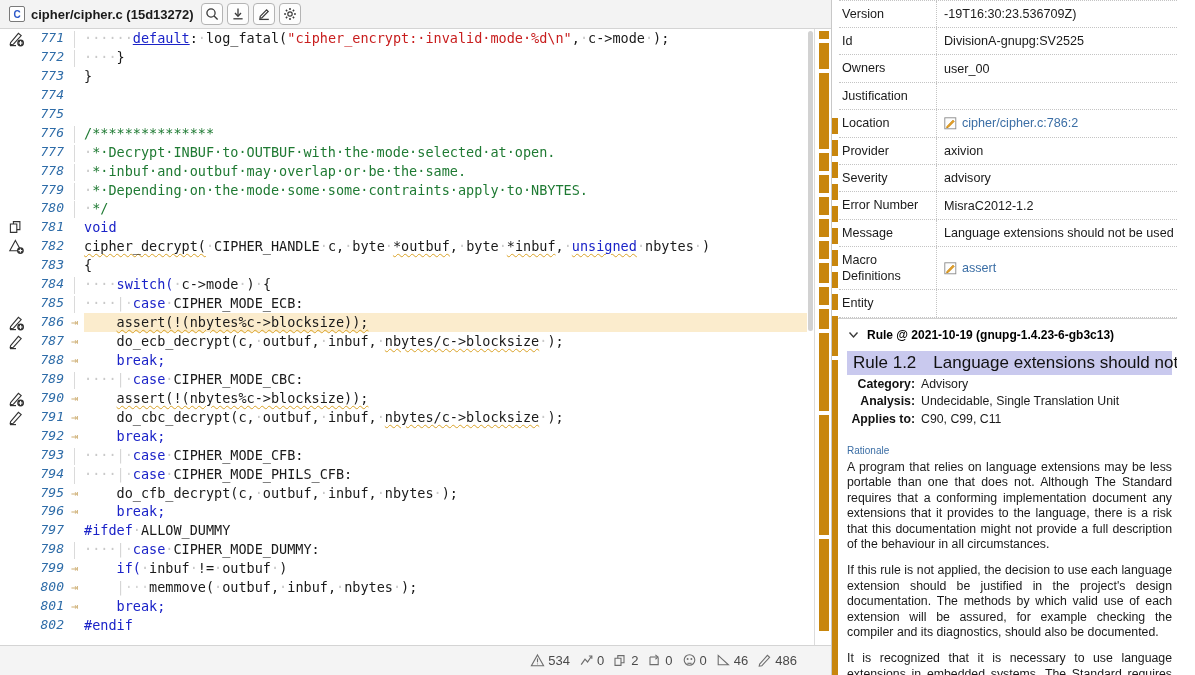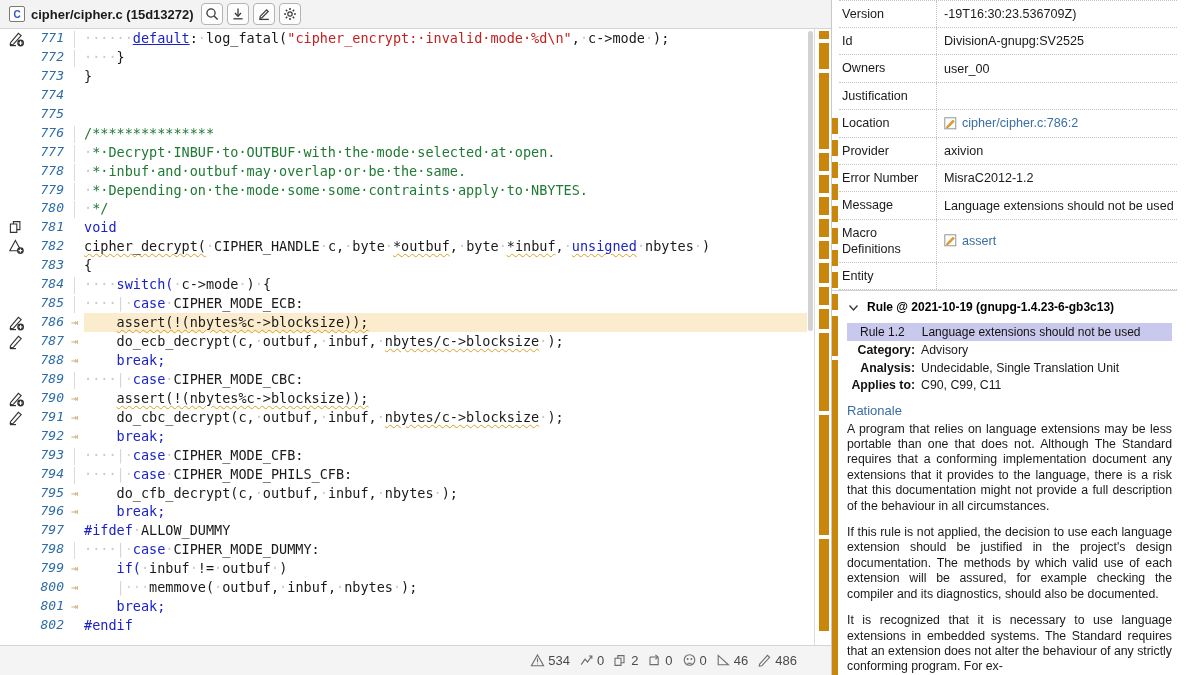--- a/index.html
+++ b/index.html
@@ -222,43 +222,43 @@
   #rule-header-title {
     font-size: 12px; font-weight: bold; color: #000000;
   }
   #rule-body {
     padding: 0 5px 0 8px;
     flex: 1 1 auto;
     overflow: hidden;
   }
   #rule-title-bar {
     background: #c9c9ee;
-    padding: 2px 13px;
-    font-size: 12px; color: #111;
+    padding: 2px 6px;
+    font-size: 17px; color: #111;
     display: flex; gap: 17px;
     white-space: nowrap;
   }
   .rmeta {
     display: flex;
     font-size: 12.3px;
     line-height: 16.5px;
     margin-top: 1px;
   }
   .rmeta-k {
     width: 74px; min-width: 74px;
     text-align: right;
     font-weight: bold;
     color: #111;
     padding-right: 6px;
   }
   .rmeta-v { color: #1a1a1a; }
   #rationale-h {
     color: #3b6ea5;
-    font-size: 13px;
-    margin: 9px 0 4px 0;
+    font-size: 10px;
+    margin: 18px 0 4px 0;
   }
   .rpara {
     font-size: 12.3px;
     line-height: 15.4px;
     color: #1a1a1a;
     text-align: justify;
     margin: 0 0 11px 0;
     hyphens: auto;
   }
 </style>
@@ -643,20 +643,26 @@
             <span class="pval-link-text">cipher/cipher.c:786:2</span>
           </div>
         </div>
         <div class="prow">
           <div class="pkey">Provider</div>
           <div class="pval">
             <span>axivion</span>
           </div>
         </div>
         <div class="prow">
+          <div class="pkey">Severity</div>
+          <div class="pval">
+            <span>advisory</span>
+          </div>
+        </div>
+        <div class="prow">
           <div class="pkey">Error Number</div>
           <div class="pval">
             <span>MisraC2012-1.2</span>
           </div>
         </div>
         <div class="prow">
           <div class="pkey">Message</div>
           <div class="pval">
             <span>Language extensions should not be used</span>
           </div>

